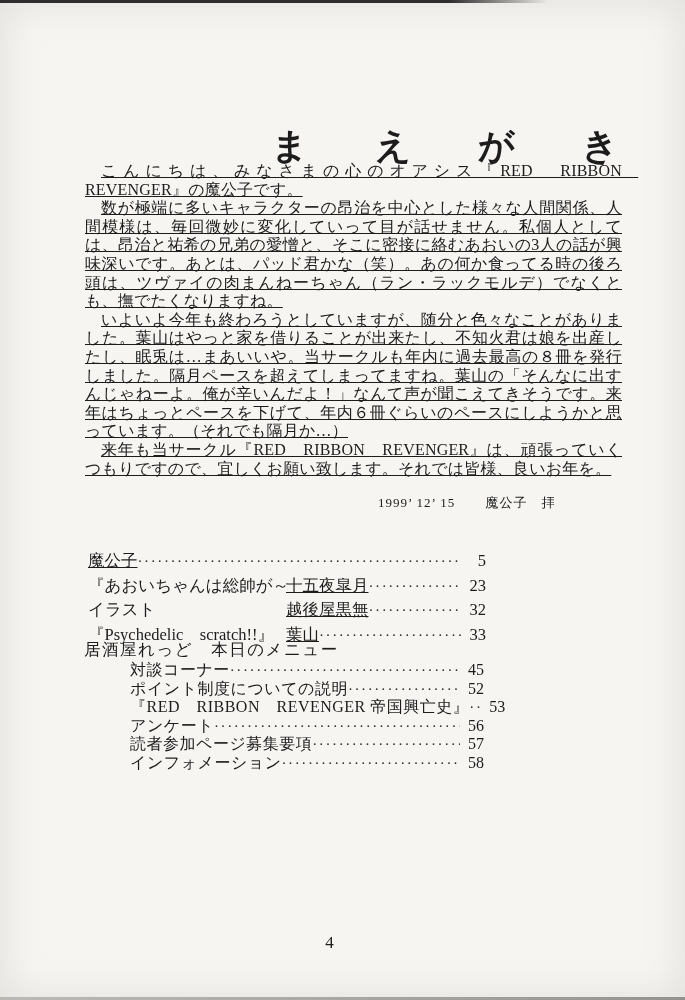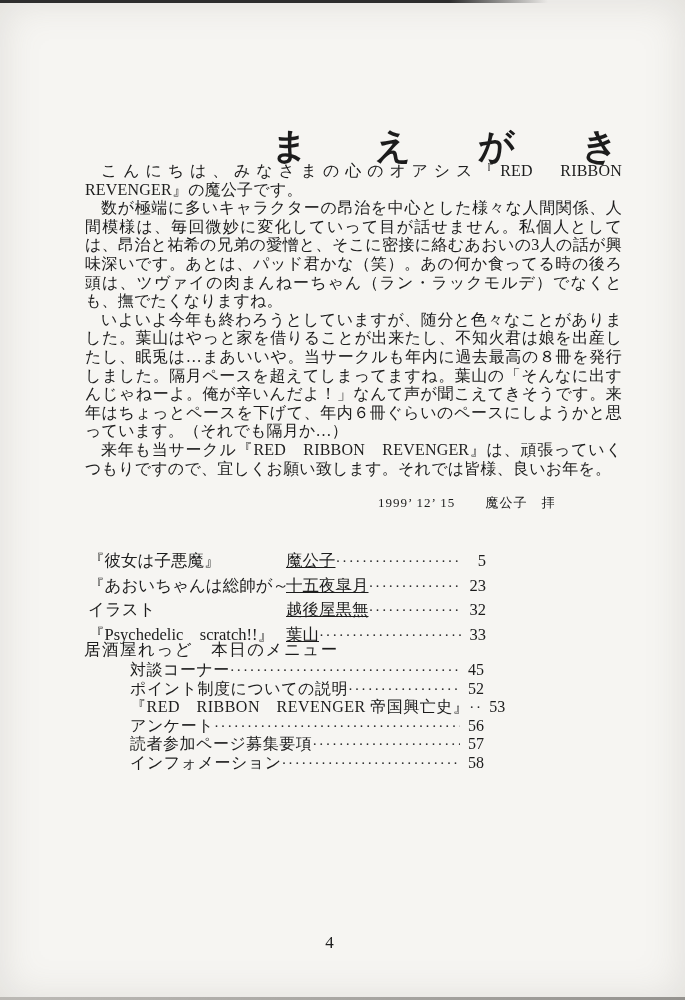--- a/index.html
+++ b/index.html
@@ -48,20 +48,21 @@
     left: 85px;
     width: 537px;
     font-size: 16px;
     line-height: 18.6px;
     text-align: justify;
     letter-spacing: 0.2px;
   }
   .body-text p {
     margin: 0;
     text-indent: 1em;
+    text-decoration: underline;
   }
   .signoff {
     position: absolute;
     top: 494px;
     left: 378px;
     font-size: 13px;
     letter-spacing: 1px;
     white-space: nowrap;
   }
   .signoff .signoff-name { margin-left: 26px; }
@@ -149,21 +150,20 @@
     <p>来年も当サークル『RED　RIBBON　REVENGER』は、頑張っていくつもりですので、宜しくお願い致します。それでは皆様、良いお年を。</p>
   </div>
 
   <div class="signoff">
     <span class="signoff-date">1999’ 12’ 15</span>
     <span class="signoff-name">魔公子　拝</span>
   </div>
 
   <div class="toc">
     <div class="toc-row">
-      <span class="toc-work-title">『彼女は子悪魔』</span>
       <span class="toc-author">魔公子</span>
       <span class="leader"></span>
       <span class="toc-page">5</span>
     </div>
     <div class="toc-row">
       <span class="toc-work-title">『あおいちゃんは総帥が～』</span>
       <span class="toc-author">十五夜皐月</span>
       <span class="leader"></span>
       <span class="toc-page">23</span>
     </div>

